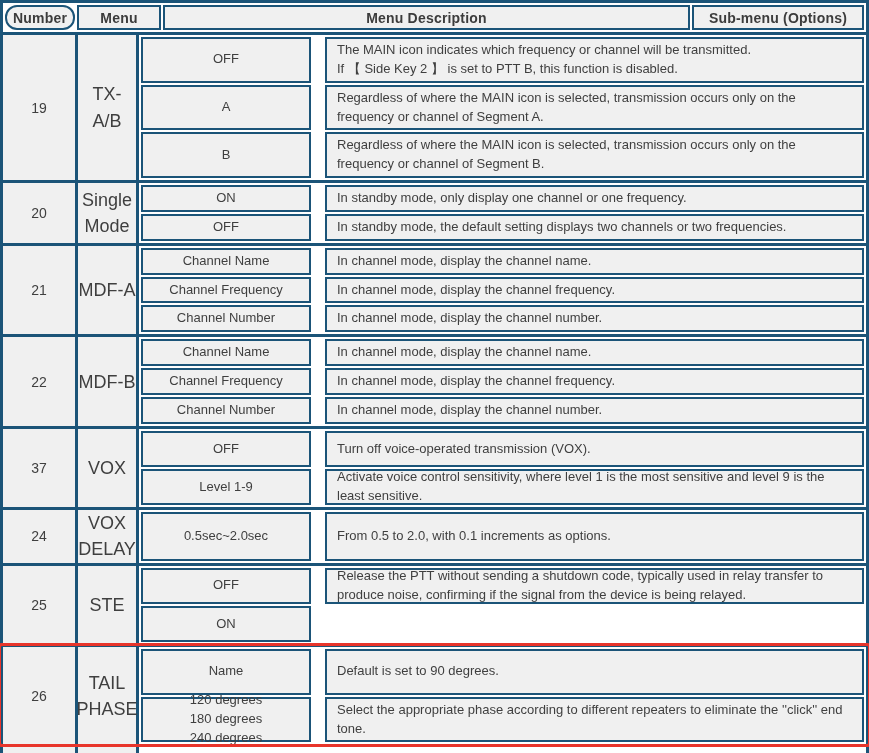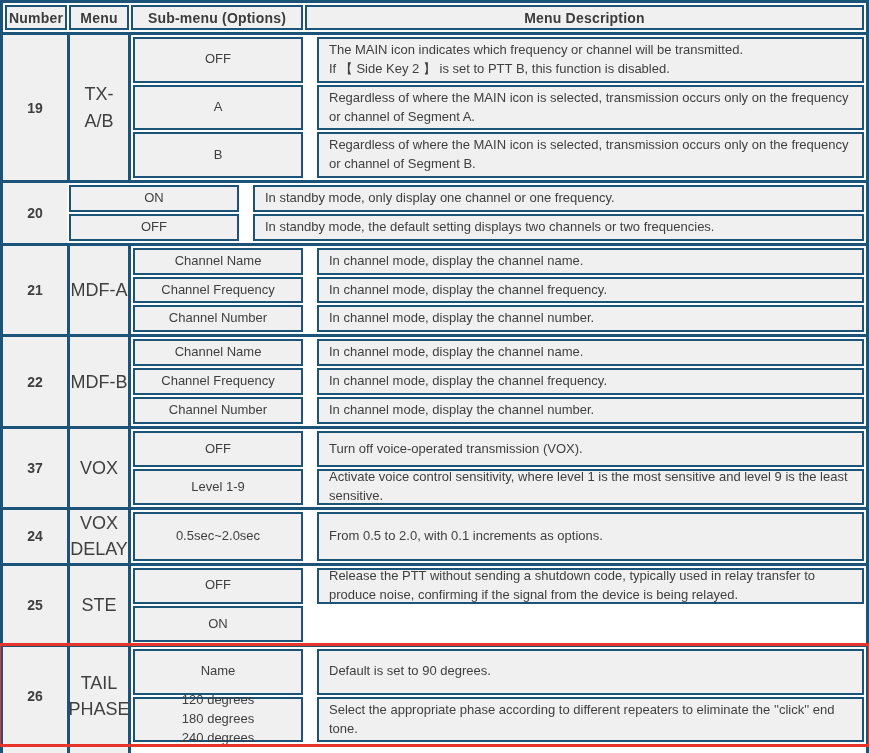--- a/index.html
+++ b/index.html
@@ -34,39 +34,38 @@
     background: var(--cellbg);
     display: flex;
     align-items: center;
     justify-content: center;
     font-size: 14px;
     font-weight: 700;
     color: #3c3c3c;
     height: 25px;
     letter-spacing: 0.2px;
   }
-  .h-number { width: 62px; }
-  .h-menu   { width: 60px; }
+  .h-number { width: 70px; border-radius: 12px; }
+  .h-menu   { width: 84px; }
   .h-sub    { width: 172px; }
   .h-desc   { flex: 1; }
   
   .row-group {
     display: flex;
     border-top: 3px solid var(--border);
     position: relative;
     background: #fff;
   }
   .cell-number {
-    width: 64px;
+    width: 72px;
     background: var(--cellbg);
     display: flex;
     align-items: center;
     justify-content: center;
     font-size: 14px;
-    font-weight: bold;
   }
   .cell-menu {
     width: 64px;
     border-left: 3px solid var(--border);
     border-right: 3px solid var(--border);
     background: var(--cellbg);
     display: flex;
     align-items: center;
     justify-content: center;
     text-align: center;
@@ -126,22 +125,22 @@
     z-index: 3;
   }
 </style>
 </head>
 <body>
 
 <div class="table">
   <div class="header-row">
     <div class="h-cell h-number">Number</div>
     <div class="h-cell h-menu">Menu</div>
+    <div class="h-cell h-desc">Menu Description</div>
     <div class="h-cell h-sub">Sub-menu (Options)</div>
-    <div class="h-cell h-desc">Menu Description</div>
   </div>
 
   <div id="table-body">
   <div class="row-group">
     <div class="cell-number">19</div>
     <div class="cell-menu">TX-
 A/B</div>
     <div class="subcol">
 
     <div class="subrow">
@@ -156,20 +155,22 @@
           <div class="subrow">
         <div class="cell-sub">B</div>
         <div class="cell-desc">Regardless of where the MAIN icon is selected, transmission occurs only on the frequency or channel of Segment B.</div>
       </div>
         </div>
 
   </div>
 
   <div class="row-group">
     <div class="cell-number">20</div>
+    <div class="cell-menu">Single
+Mode</div>
     <div class="subcol">
 
     <div class="subrow">
         <div class="cell-sub">ON</div>
         <div class="cell-desc">In standby mode, only display one channel or one frequency.</div>
       </div>
           <div class="subrow">
         <div class="cell-sub">OFF</div>
         <div class="cell-desc">In standby mode, the default setting displays two channels or two frequencies.</div>
       </div>

